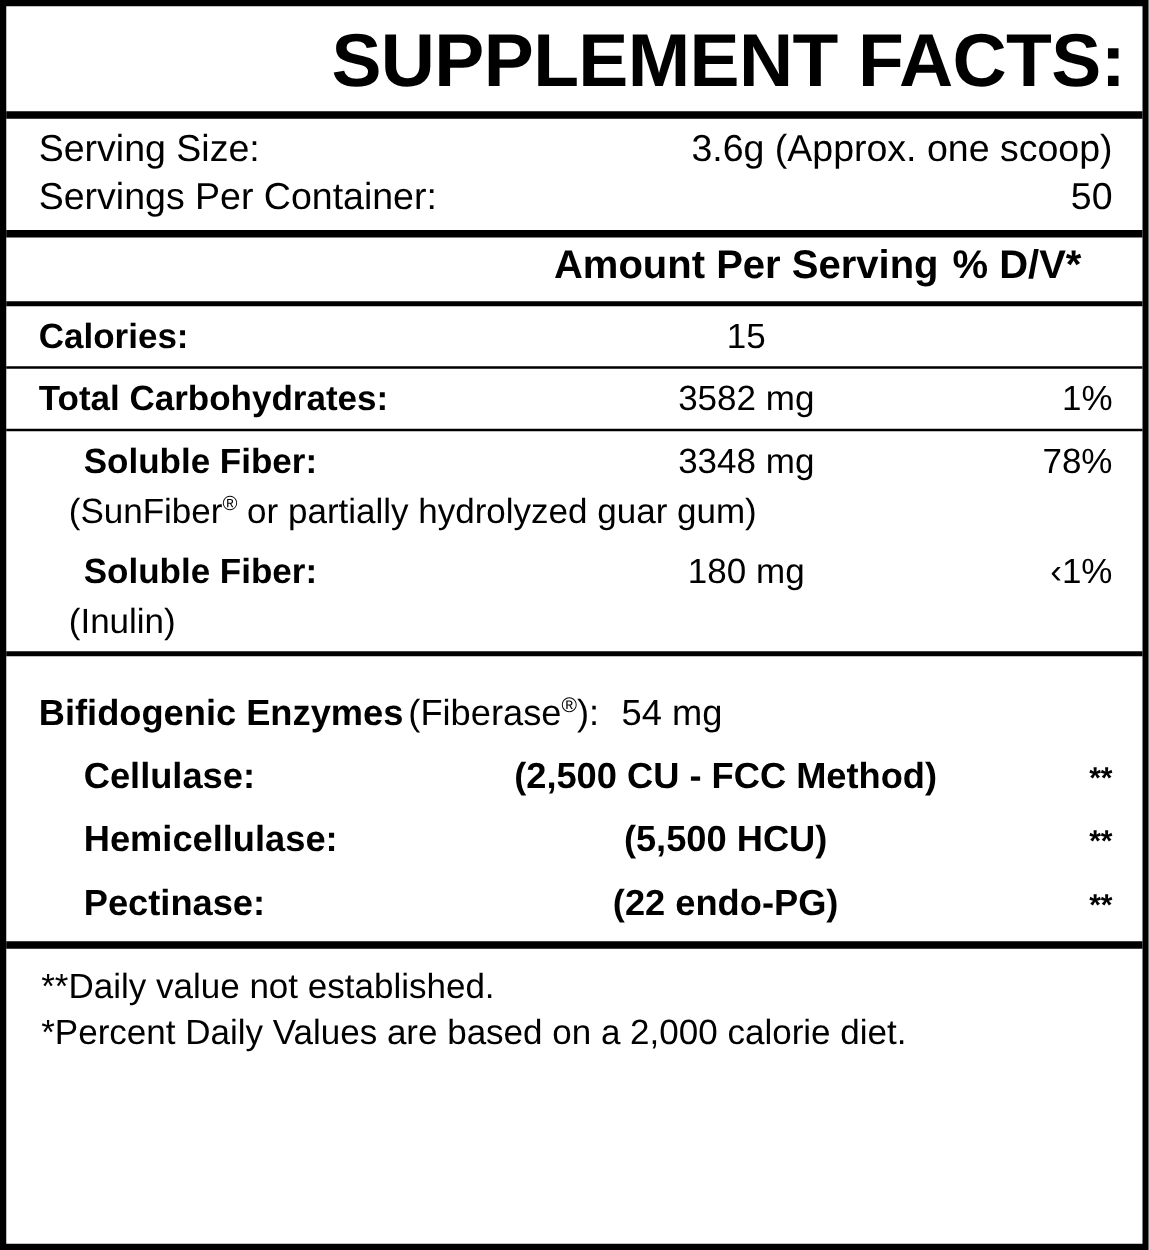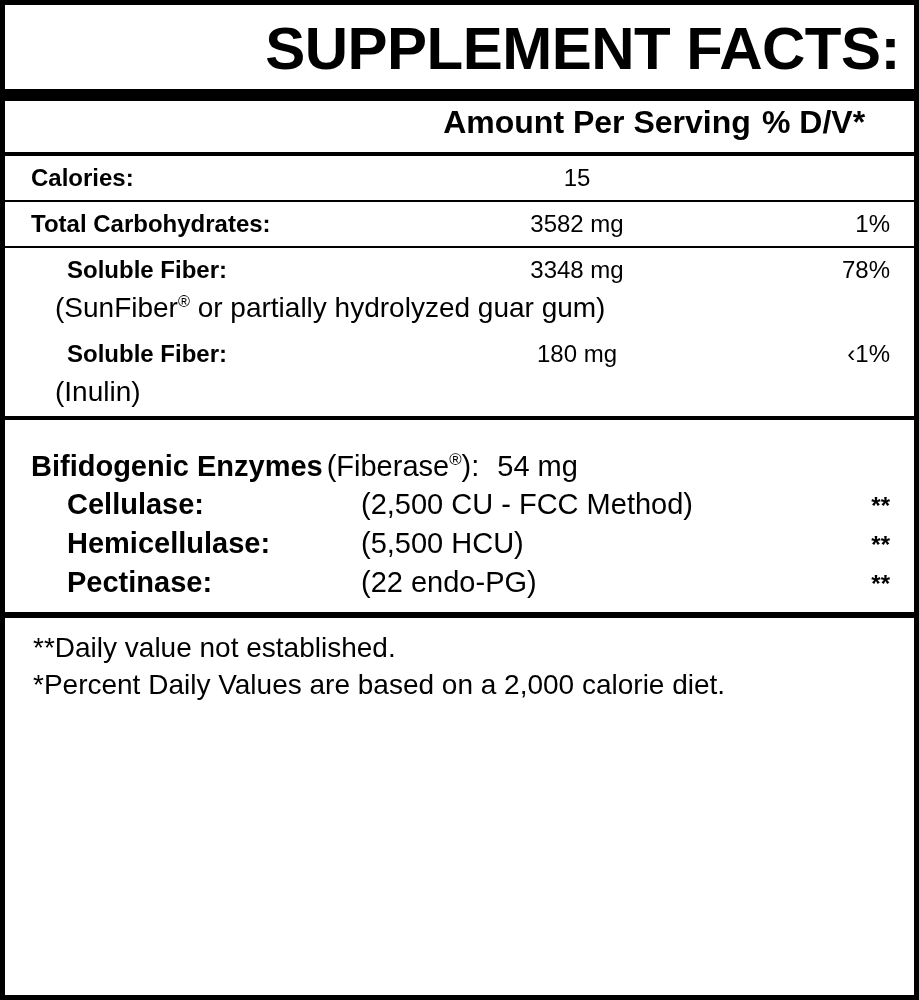--- a/index.html
+++ b/index.html
@@ -78,23 +78,22 @@
   }
   .colhead .dv {
     width: 128px;
     text-align: left;
   }
 
   
   .nrow {
     display: flex;
     align-items: flex-start;
-    font-size: 24px;
+    font-size: 28px;
     padding: 8px 10px 8px 12px;
-    gap: 20px;
   }
   .nrow .name {
     flex: 1 1 auto;
     font-weight: bold;
     white-space: nowrap;
   }
   .nrow .name.indent { padding-left: 36px; }
   .nrow .amt {
     width: 330px;
     text-align: center;
@@ -138,21 +137,23 @@
   }
   .erow .ename {
     width: 330px;
     font-weight: bold;
     padding-left: 36px;
     box-sizing: border-box;
     white-space: nowrap;
   }
   .erow .edesc {
     flex: 1 1 auto;
-    font-weight: normal;
+    text-align: center;
+    font-weight: bold;
+    margin-top: 12px;
   }
   .erow .edv {
     width: 90px;
     text-align: right;
     font-weight: bold;
     font-size: 24px;
   }
 
   
   .footnotes {
@@ -163,20 +164,30 @@
 </style>
 </head>
 <body>
 
 <div class="panel">
 
   <div class="title">SUPPLEMENT FACTS:</div>
 
   <div class="rule-thick"></div>
 
+  <div class="serving-block">
+    <div class="serving-row">
+      <span class="label">Serving Size:</span>
+      <span class="value">3.6g (Approx. one scoop)</span>
+    </div>
+    <div class="serving-row">
+      <span class="label">Servings Per Container:</span>
+      <span class="value">50</span>
+    </div>
+  </div>
 
   <div class="rule-thick"></div>
 
   <div class="colhead">
     <span class="spacer"></span>
     <span class="amount">Amount Per Serving</span>
     <span class="dv">% D/V*</span>
   </div>
 
   <div class="rule-med"></div>

